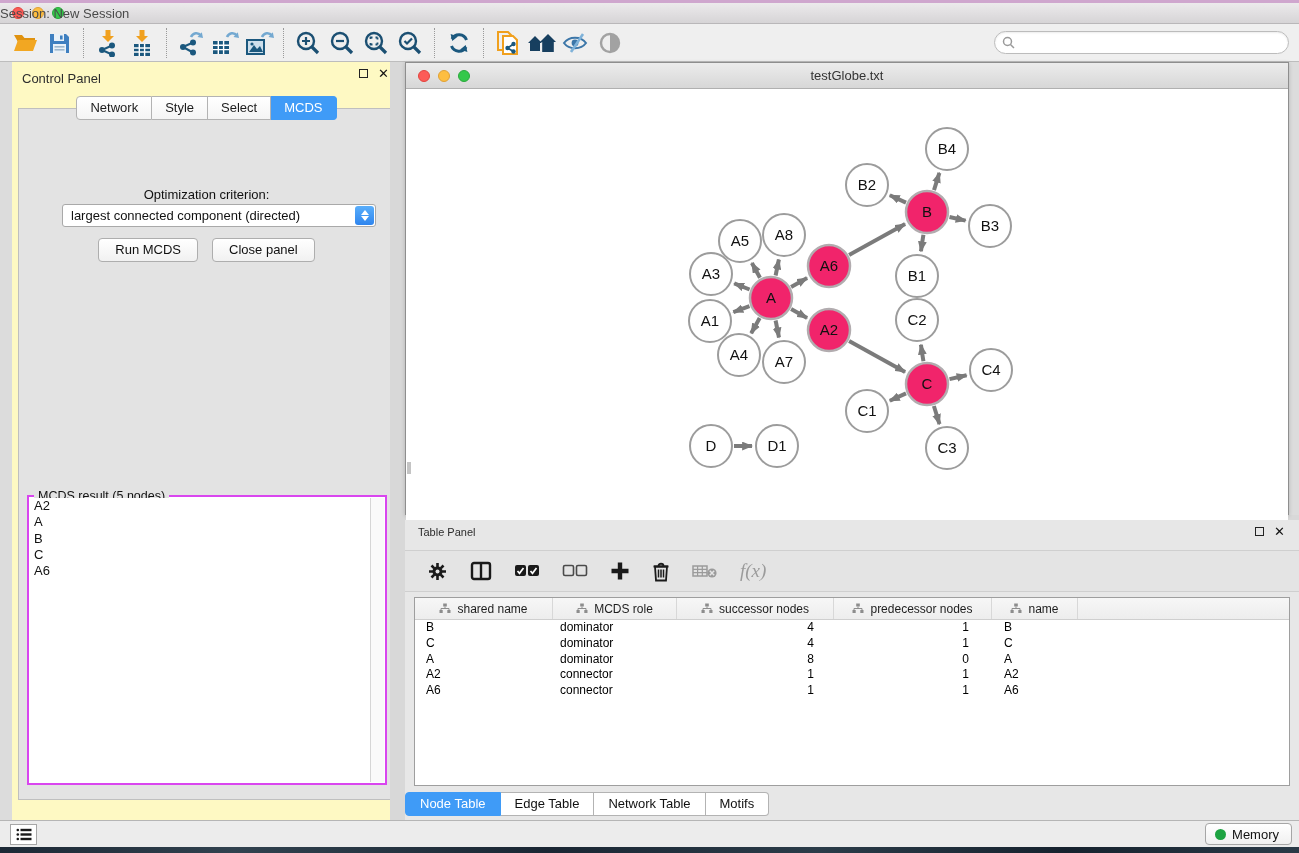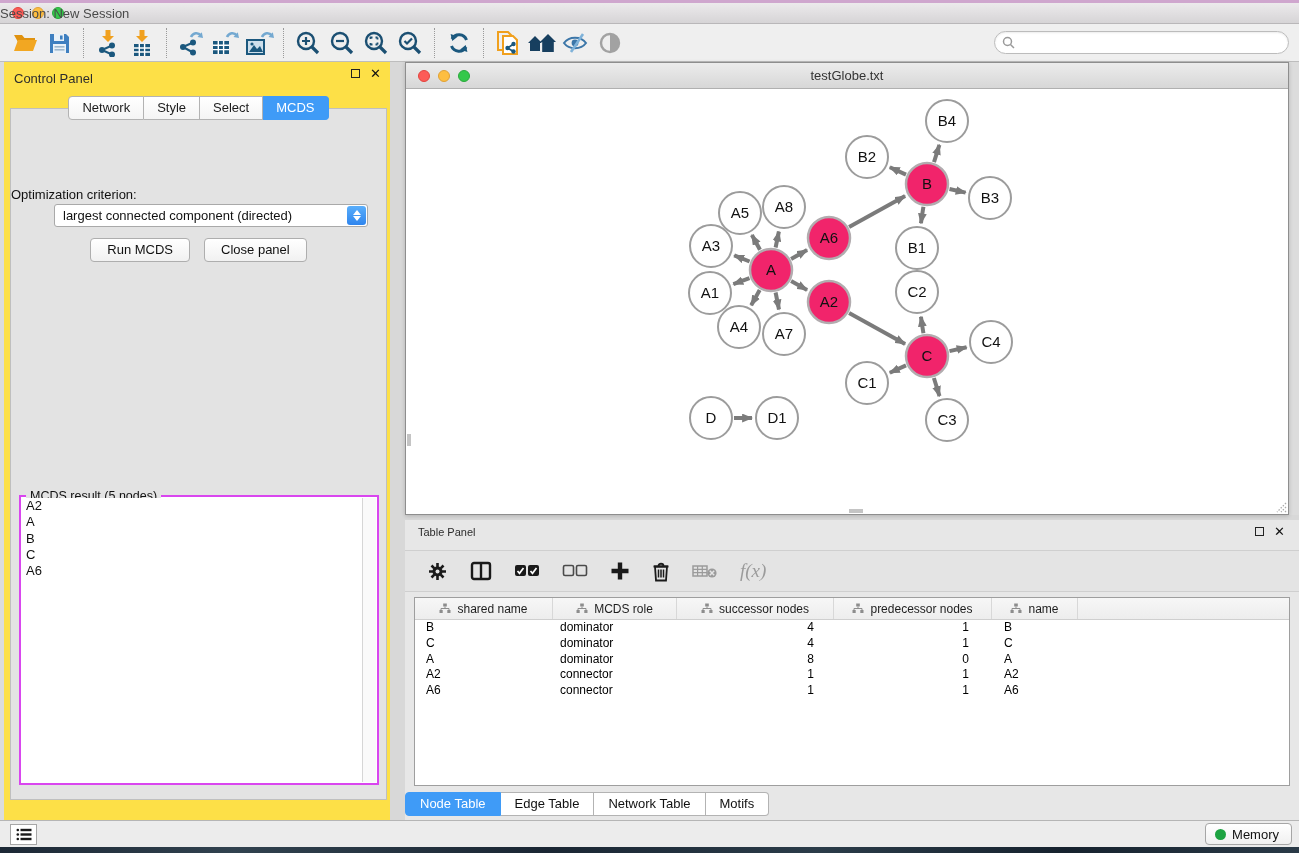--- a/index.html
+++ b/index.html
@@ -36,37 +36,37 @@
     display:flex; align-items:center; padding-left:7px;
     box-shadow:inset 0 1px 2px rgba(0,0,0,.08);
   }
   .searchbox input { border:none; outline:none; flex:1; font-size:12px; background:transparent; margin-left:4px; }
   
   .panel-head-icons { position:absolute; top:7px; display:flex; gap:10px; align-items:center; }
   .float-box { width:9px; height:9px; border:1.5px solid #222; display:inline-block; }
   .close-x { font-size:13px; font-weight:800; color:#111; line-height:9px; }
   
   .control-panel {
-    position:absolute; left:4px; top:62px; width:390px; height:758px;
-    background:#fde047; border-right:1px solid #b4b4b4;
+    position:absolute; left:12px; top:62px; width:390px; height:758px;
+    background:#fef9c3; border-right:1px solid #b4b4b4;
   }
   .control-panel .panel-title { position:absolute; left:10px; top:9px; font-size:13px; color:#2d2d2d; }
   .cp-content {
     position:absolute; left:6px; right:6px; top:46px; bottom:20px;
     background:#e3e3e3; border:1px solid #bfbfbf;
   }
   .cp-tabs { position:absolute; left:0; right:0; top:34px; display:flex; justify-content:center; z-index:3; }
   .cp-tab {
     font-size:13px; padding:3px 13px 4px; background:linear-gradient(#ffffff,#f4f4f4);
     border:1px solid #b3b3b3; border-left:none; color:#1c1c1c;
   }
   .cp-tab:first-child { border-left:1px solid #b3b3b3; border-radius:4px 0 0 4px; }
   .cp-tab:last-child { border-radius:0 4px 4px 0; }
   .cp-tab.active { background:#3f9bf7; color:#fff; border-color:#3f9bf7; }
-  .opt-label { position:absolute; left:0; right:0; top:78px; font-size:13px; color:#111; }
+  .opt-label { position:absolute; left:0; right:0; top:78px; text-align:center; font-size:13px; color:#111; }
   .dropdown {
     position:absolute; left:43px; top:95px; width:314px; height:23px;
     background:#fff; border:1px solid #a9a9a9; border-radius:3px;
     display:flex; align-items:center;
   }
   .dropdown .dd-text { flex:1; font-size:13px; padding-left:8px; color:#111; white-space:nowrap; }
   .dd-stepper {
     width:19px; height:19px; margin-right:1px; border-radius:3px;
     background:linear-gradient(#59aefb,#2f85ee); display:flex; flex-direction:column;
     align-items:center; justify-content:center; gap:1px;
@@ -93,21 +93,21 @@
   .net-window {
     position:absolute; left:405px; top:62px; width:884px; height:453px;
     border:1px solid #8e8e8e; background:#fff;
     box-shadow:0 1px 4px rgba(0,0,0,.18);
   }
   .net-titlebar {
     position:relative; height:26px; background:linear-gradient(#ececec,#d7d7d7);
     border-bottom:1px solid #b0b0b0; display:flex; align-items:center;
   }
   .net-titlebar .title { position:absolute; left:0; right:0; text-align:center; font-size:13px; color:#333; }
-  .net-canvas { position:relative; width:100%; height:425px; background:#fff; overflow:hidden; }
+  .net-canvas { position:relative; width:100%; height:425px; background:#fff; overflow:hidden;margin-top:28px; }
   .net-canvas svg text { font-family:"Liberation Sans","DejaVu Sans",sans-serif; }
   .resize-grip { position:absolute; right:1px; bottom:1px; width:14px; height:14px; }
   .h-thumb { position:absolute; left:443px; bottom:1px; width:14px; height:4px; background:#c4c4c4; }
   .v-thumb { position:absolute; left:1px; top:345px; width:4px; height:12px; background:#c4c4c4; }
   
   .table-panel {
     position:absolute; left:405px; top:520px; width:894px; height:300px;
     background:#e7e7e7;
   }
   .table-panel .panel-title { position:absolute; left:13px; top:6px; font-size:11px; color:#2d2d2d; }

